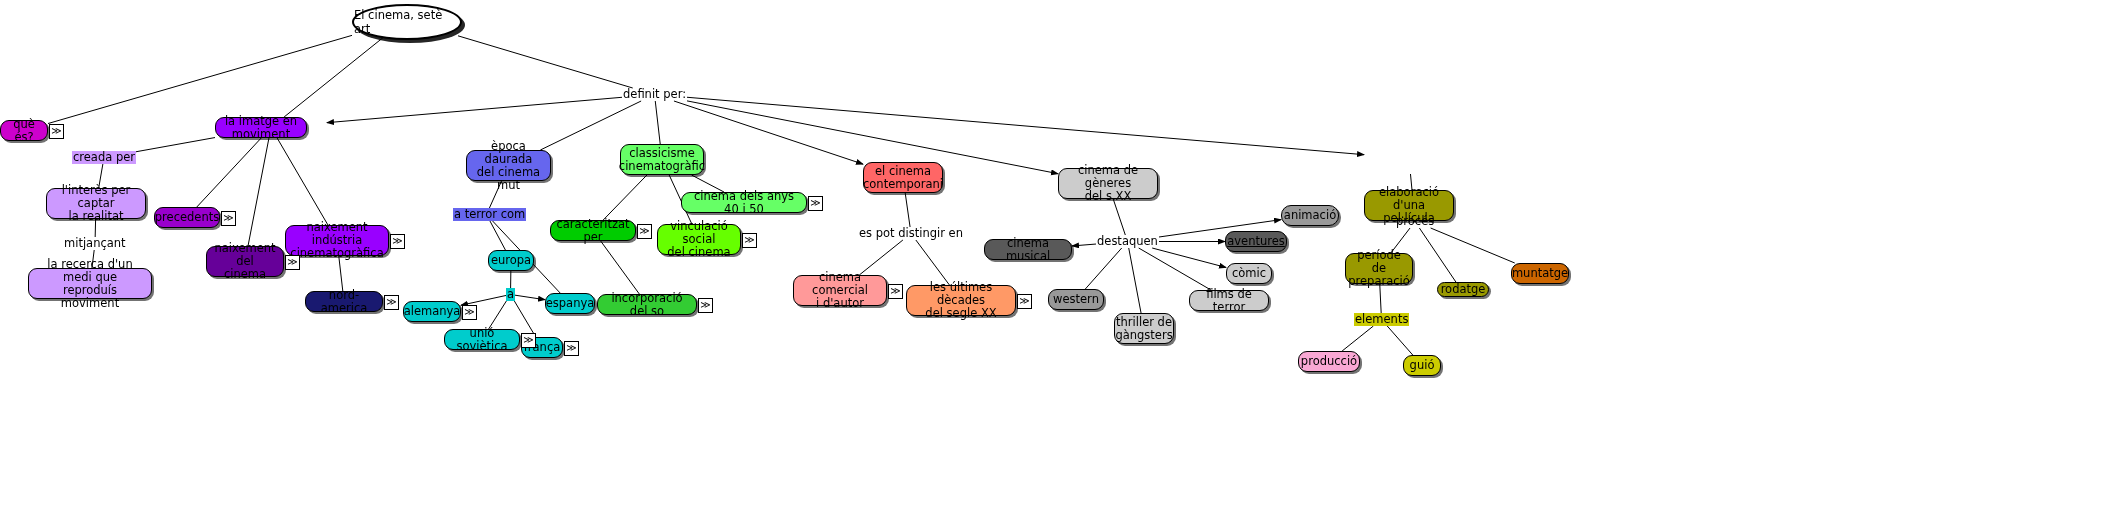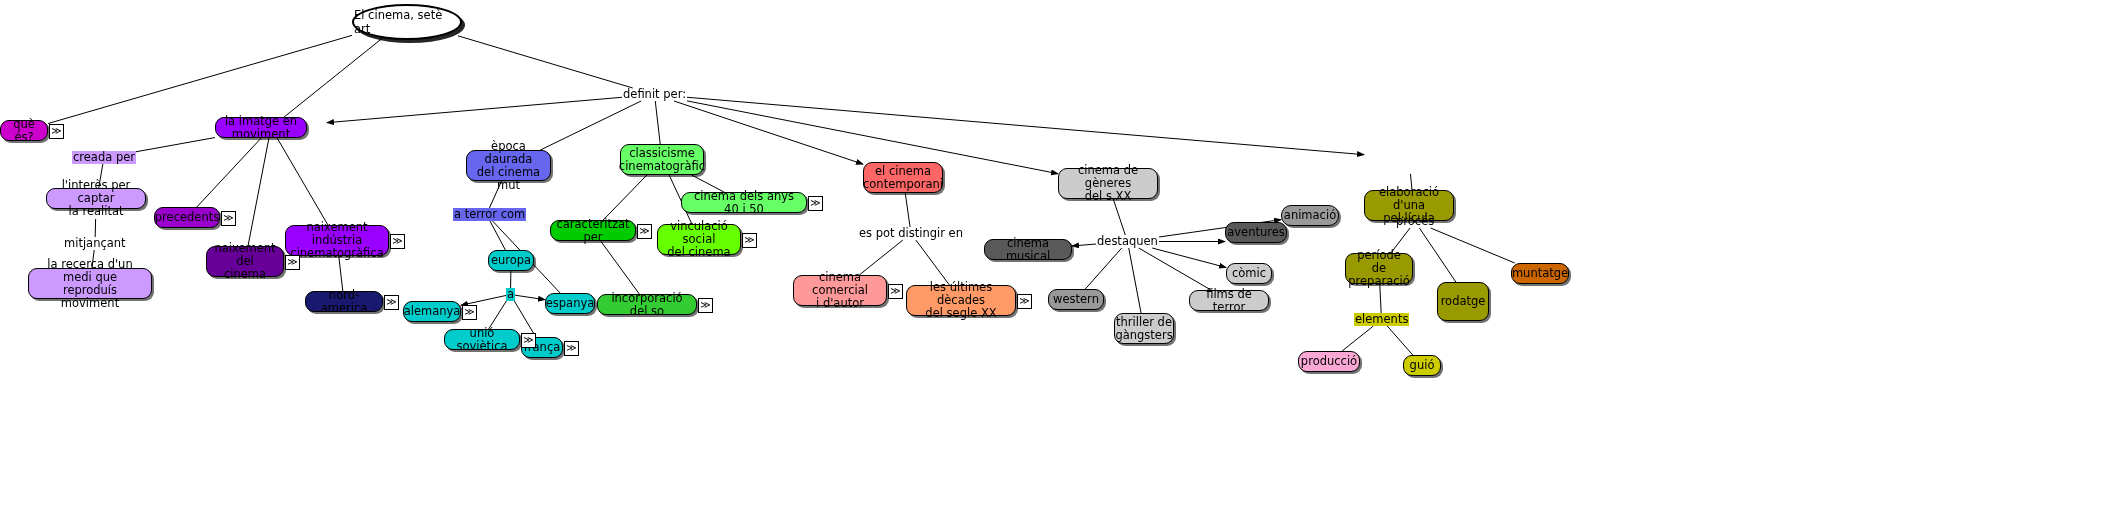--- a/index.html
+++ b/index.html
@@ -118,21 +118,21 @@
       <line x1="1373.375" y1="326" x2="1342.125" y2="351" stroke="#000" stroke-width="1"></line>
       <line x1="1387.2228260869565" y1="326" x2="1412.7554347826087" y2="355" stroke="#000" stroke-width="1"></line>
     </svg>
   <div id="node-layer">
       <div class="root" style="left: 352px; top: 4px; width: 106px; height: 32px;">
         <span>El cinema, setè art</span>
       </div>
       <div class="node" style="left: 0px; top: 120px; width: 48px; height: 21px; background: rgb(204, 0, 204);"><span>què és?</span></div>
       <div class="badge" style="left: 49px; top: 123.5px;">≫</div>
       <div class="node" style="left: 215px; top: 117px; width: 92px; height: 21px; background: rgb(153, 0, 255);"><span>la imatge en moviment</span></div>
-      <div class="node" style="left: 46px; top: 188px; width: 100px; height: 21px; background: rgb(204, 153, 255);"><span>l'interès per captar
+      <div class="node" style="left: 46px; top: 188px; width: 100px; height: 31px; background: rgb(204, 153, 255);"><span>l'interès per captar
 la realitat</span></div>
       <div class="node" style="left: 28px; top: 268px; width: 124px; height: 31px; background: rgb(204, 153, 255);"><span>la recerca d'un medi que
 reproduís moviment</span></div>
       <div class="node" style="left: 154px; top: 207px; width: 66px; height: 21px; background: rgb(153, 0, 204);"><span>precedents</span></div>
       <div class="badge" style="left: 221px; top: 210.5px;">≫</div>
       <div class="node" style="left: 206px; top: 246px; width: 78px; height: 31px; background: rgb(102, 0, 153);"><span>naixement del
 cinema</span></div>
       <div class="badge" style="left: 285px; top: 254.5px;">≫</div>
       <div class="node" style="left: 285px; top: 225px; width: 104px; height: 31px; background: rgb(153, 0, 255);"><span>naixement indústria
 cinematogràfica</span></div>
@@ -169,27 +169,27 @@
 del segle XX</span></div>
       <div class="badge" style="left: 1017px; top: 293.5px;">≫</div>
       <div class="node" style="left: 1058px; top: 168px; width: 100px; height: 31px; background: rgb(204, 204, 204);"><span>cinema de gèneres
 del s.XX</span></div>
       <div class="node" style="left: 984px; top: 239px; width: 88px; height: 21px; background: rgb(89, 89, 89); color: rgb(0, 0, 0);"><span>cinema musical</span></div>
       <div class="node" style="left: 1048px; top: 289px; width: 56px; height: 21px; background: rgb(153, 153, 153);"><span>western</span></div>
       <div class="node" style="left: 1114px; top: 313px; width: 60px; height: 31px; background: rgb(204, 204, 204);"><span>thriller de
 gàngsters</span></div>
       <div class="node" style="left: 1189px; top: 290px; width: 80px; height: 21px; background: rgb(204, 204, 204);"><span>films de terror</span></div>
       <div class="node" style="left: 1226px; top: 263px; width: 46px; height: 21px; background: rgb(204, 204, 204);"><span>còmic</span></div>
-      <div class="node" style="left: 1225px; top: 222px; width: 62px; height: 21px; background: rgb(89, 89, 89); color: rgb(0, 0, 0);"><span>aventures</span></div>
+      <div class="node" style="left: 1225px; top: 231px; width: 62px; height: 21px; background: rgb(89, 89, 89); color: rgb(0, 0, 0); text-decoration: underline;"><span>aventures</span></div>
       <div class="node" style="left: 1281px; top: 205px; width: 58px; height: 21px; background: rgb(153, 153, 153); border-radius: 10px;"><span>animació</span></div>
       <div class="node" style="left: 1364px; top: 143px; width: 90px; height: 31px; background: rgb(153, 153, 0); margin-top: 47px;"><span>elaboració d'una
 pel·lícula</span></div>
       <div class="node" style="left: 1345px; top: 253px; width: 68px; height: 31px; background: rgb(153, 153, 0);"><span>període de
 preparació</span></div>
-      <div class="node" style="left: 1437px; top: 282px; width: 52px; height: 39px; background: rgb(153, 153, 0);"><span>rodatge</span></div>
+      <div class="node" style="left: 1437px; top: 282px; width: 52px; height: 15px; background: rgb(153, 153, 0);"><span>rodatge</span></div>
       <div class="node" style="left: 1511px; top: 263px; width: 58px; height: 21px; background: rgb(204, 102, 0);"><span>muntatge</span></div>
       <div class="node" style="left: 1298px; top: 351px; width: 62px; height: 21px; background: #f9a8d4;"><span>producció</span></div>
       <div class="node" style="left: 1403px; top: 355px; width: 38px; height: 21px; background: rgb(204, 204, 0);"><span>guió</span></div>
       <div class="linklabel" style="left: 622px; top: 88px;">definit per:</div>
       <div class="linklabel hl" style="left: 72px; top: 151px;">creada per</div>
       <div class="linklabel" style="left: 63px; top: 237px;">mitjançant</div>
       <div class="linklabel hlblue" style="left: 453px; top: 208px;">a terror com</div>
       <div class="linklabel hlcyan" style="left: 506px; top: 288px;">a</div>
       <div class="linklabel" style="left: 858px; top: 227px;">es pot distingir en</div>
       <div class="linklabel" style="left: 1096px; top: 235px;">destaquen</div>

